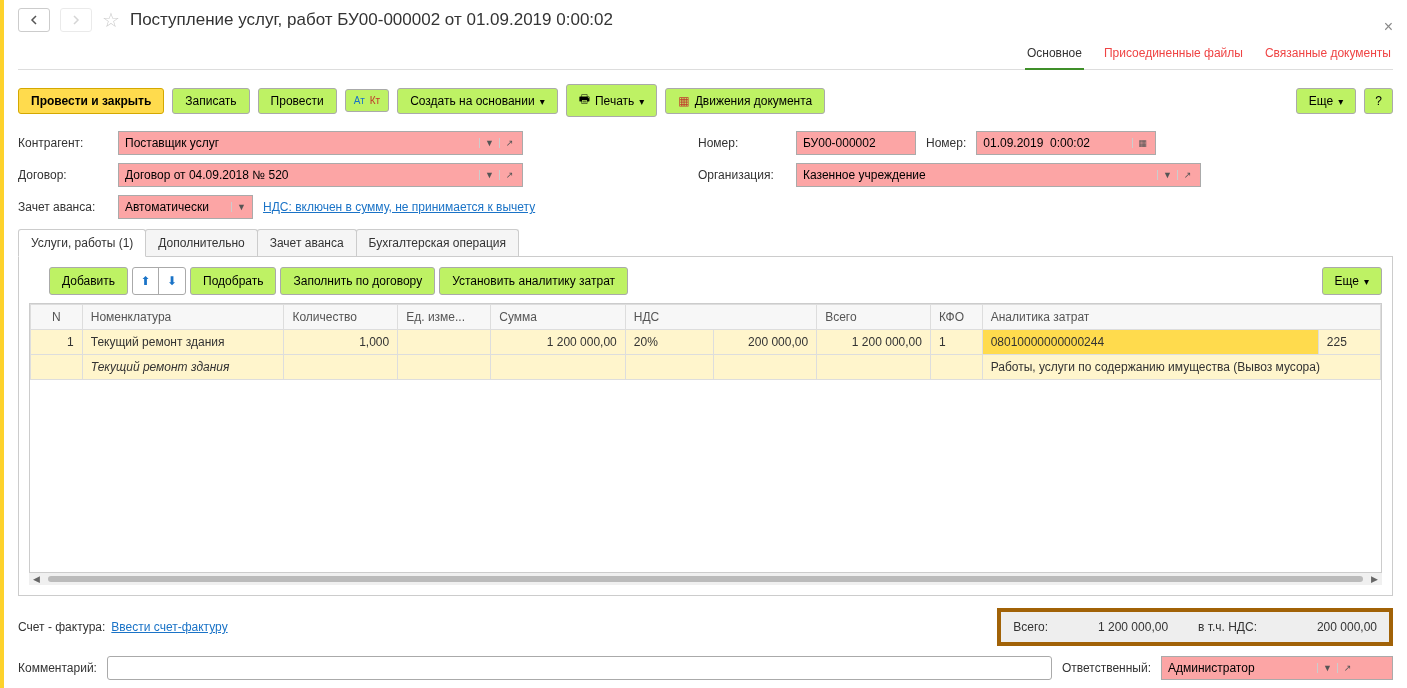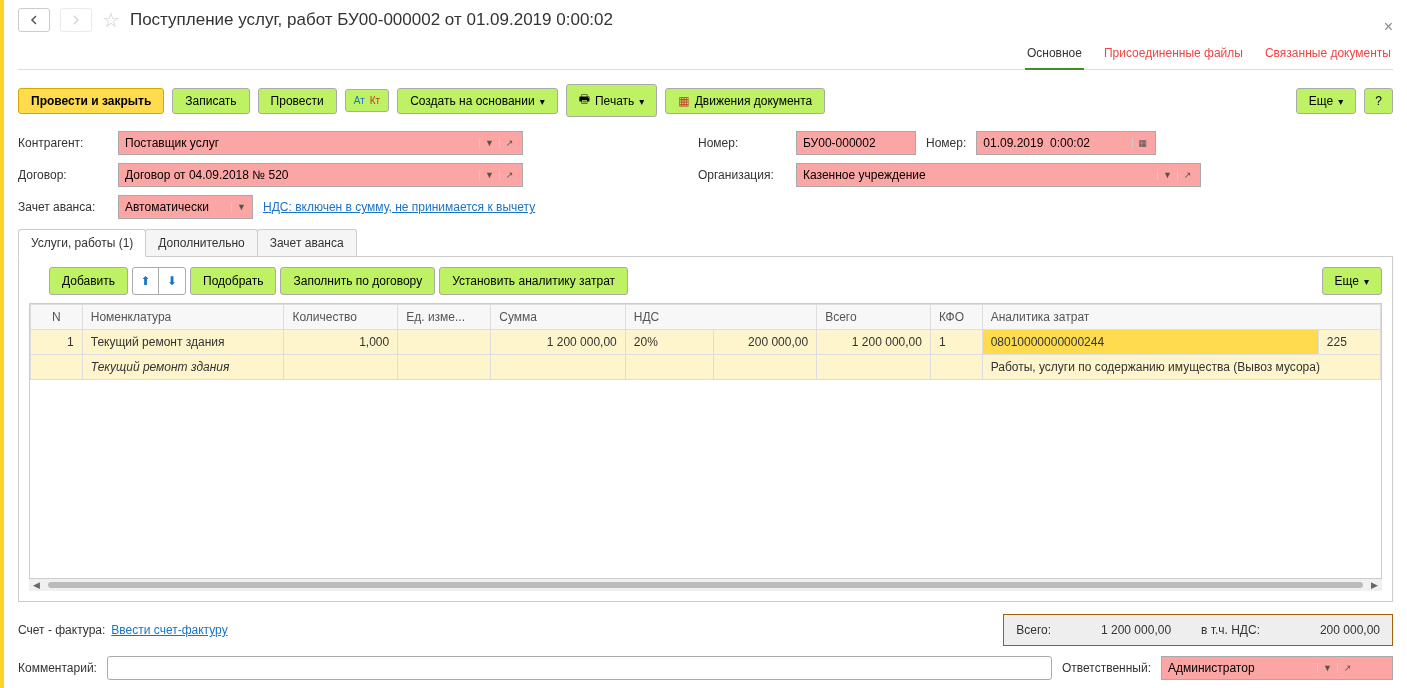--- a/index.html
+++ b/index.html
@@ -222,21 +222,21 @@
   .totals-row {
     display: flex;
     align-items: center;
   }
   .totals-box {
     background: #eee;
     padding: 8px 12px;
     display: flex;
     gap: 30px;
     margin-left: auto;
-    border: 1px solid #a16207;
+    border: 4px solid #a16207;
   }
   .totals-box span.val { font-weight: normal; min-width: 90px; text-align: right; display: inline-block; }
   .comment-row {
     display: flex;
     align-items: center;
     gap: 10px;
   }
   .comment-row input.comment {
     flex: 1;
     border: 1px solid #aaa;
@@ -343,20 +343,21 @@
         <span class="combo-btn">▼</span>
       </div>
       <span class="link-inline">НДС: включен в сумму, не принимается к вычету</span>
     </div>
   </div>
 
   <div class="tabs">
     <div class="tab active">Услуги, работы (1)</div>
     <div class="tab">Дополнительно</div>
     <div class="tab">Зачет аванса</div>
+    <div class="tab">Бухгалтерская операция</div>
   </div>
 
   <div class="tab-panel">
     <div class="table-toolbar">
       <button class="btn">Добавить</button>
       <div class="arrow-btns">
         <div class="ab">
             <span style="color:#1a73c7">⬆</span>
           </div>
         <div class="ab">

